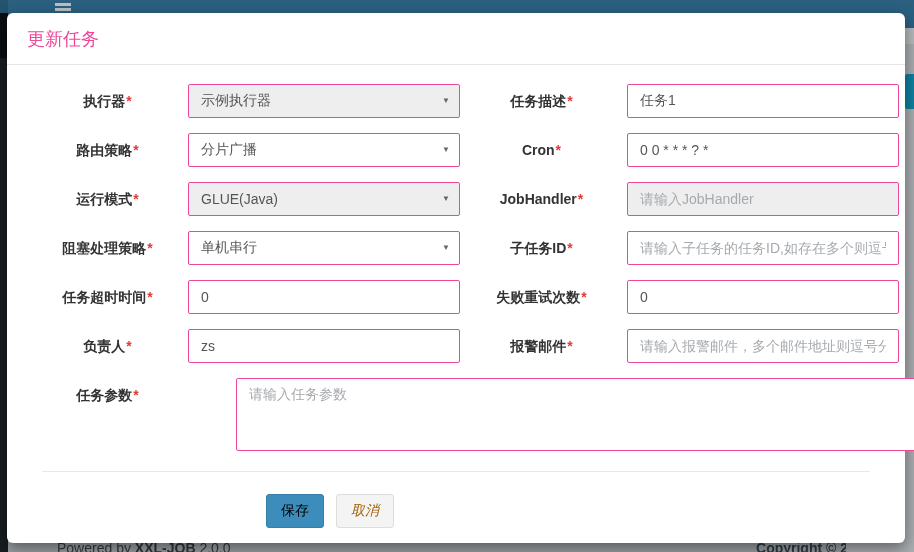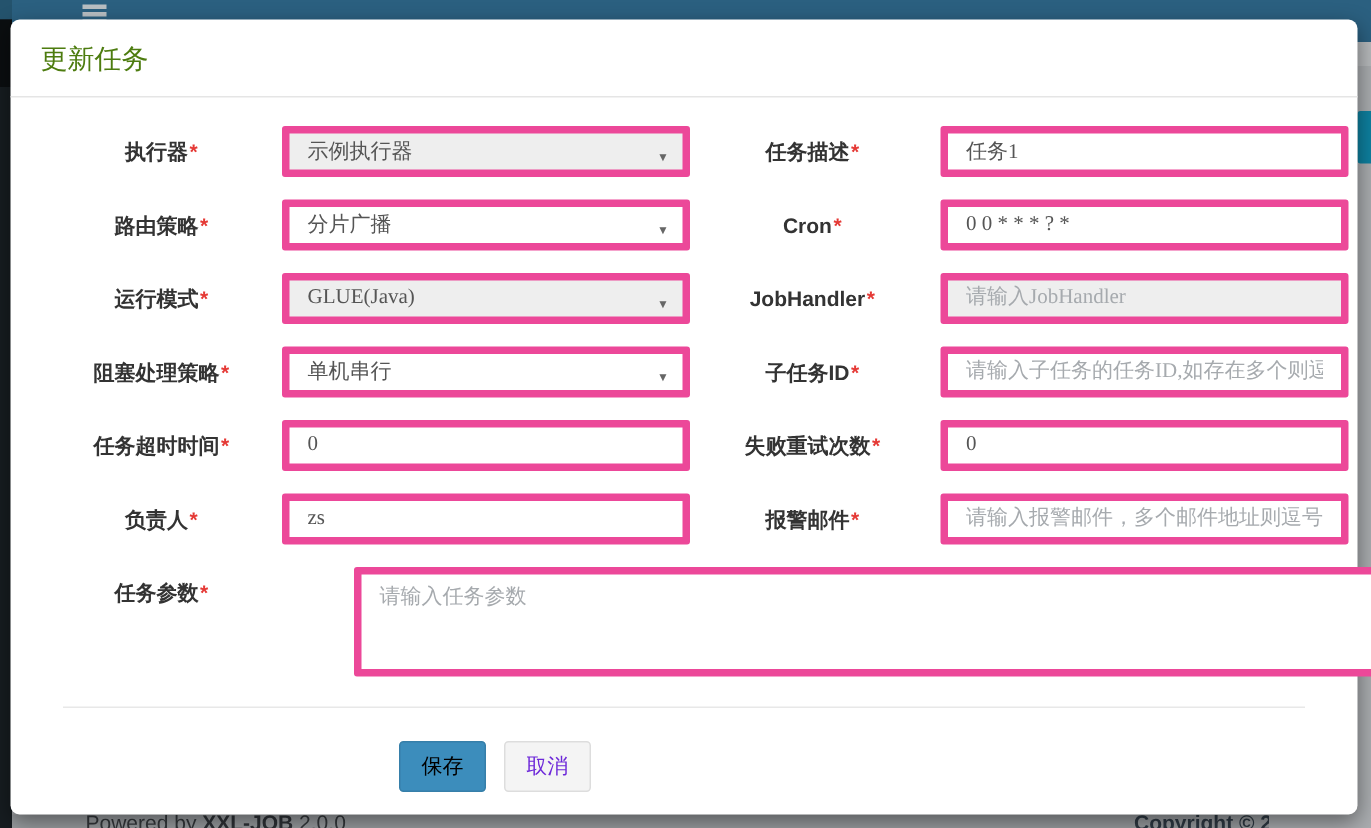--- a/index.html
+++ b/index.html
@@ -32,47 +32,47 @@
   .page-footer .powered { position: absolute; left: 57px; top: -3px; white-space: nowrap;
                  color: #35393d; }
   .page-footer .powered b { color: #2f3338; }
   .page-footer .copyright { position: absolute; right: -2px; top: -3px; white-space: nowrap;
                  font-weight: bold; color: #2f3a44; }
   
   .modal { position: absolute; left: 7px; top: 13px; width: 898px; height: 530px;
            background: #fff; border-radius: 6px; z-index: 3;
            box-shadow: 0 5px 15px rgba(0,0,0,.45); }
   .modal-header { padding: 16px 20px 15px; border-bottom: 1px solid #e5e5e5; }
-  .modal-title { font-size: 18px; line-height: 20px; color: #4d7c0f; font-weight: 400; }
+  .modal-title { font-size: 18px; line-height: 20px; color: #ec4899; font-weight: 400; }
   .modal-body { padding: 19px 20px 0; }
   .form-row { display: flex; margin-bottom: 15px; }
   .field { display: flex; width: 429px; flex: 0 0 429px; }
   .field.wide { width: 858px; flex: 0 0 858px; gap: 48px; }
   .lbl { flex: 0 0 161px; text-align: center; font-weight: bold;
          line-height: 34px; color: #333; white-space: nowrap; overflow: hidden; }
   .field.right-col .lbl { flex-basis: 171px; }
   .req { color: #e53935; margin-left: 1px; }
-  .ctrl { flex: 0 0 272px; width: 272px; height: 34px; border: 5px solid #ec4899;
+  .ctrl { flex: 0 0 272px; width: 272px; height: 34px; border: 1px solid #ec4899;
           border-radius: 2px; background: #fff; font-size: 14px; color: #555;
-          padding: 6px 12px; font-family: Liberation Serif, serif; outline: none; }
+          padding: 6px 12px; font-family: Liberation Sans, sans-serif; outline: none; }
   .sel { position: relative; display: flex; align-items: center; cursor: pointer;
          padding-right: 24px; }
   .sel .caret { position: absolute; right: 9px; top: 12px; font-size: 8px; color: #666;
                 line-height: 1; }
   .disabled { background: #eee !important; cursor: not-allowed; }
   textarea.ctrl { flex: 0 0 720px; width: 720px; height: 73px; resize: both;
                   line-height: 1.4; }
   .ctrl::placeholder, textarea.ctrl::placeholder { color: #a6aaae; opacity: 1; }
   .divider { margin: 20px 15px 0; border-top: 1px solid #e8e8e8; }
   .modal-footer { padding: 22px 0 0 239px; }
   .btn { display: inline-block; font-size: 14px; line-height: 1.42; padding: 6px 14px;
          border-radius: 3px; border: 1px solid transparent; cursor: pointer;
          font-family: inherit; }
   .btn-primary { background: #3c8dbc; border-color: #367fa9; color: #000000; }
-  .btn-default { background: #f4f4f4; border-color: #ddd; color: #6d28d9; margin-left: 8px; }
+  .btn-default { background: #f4f4f4; border-color: #ddd; color: #a16207; margin-left: 8px; font-style: italic; }
 </style>
 </head>
 <body>
 
 <div class="navbar">
   <div class="logo-corner"></div>
   <div class="hamburger">
       <i></i>
       <i></i>
       <i></i>

